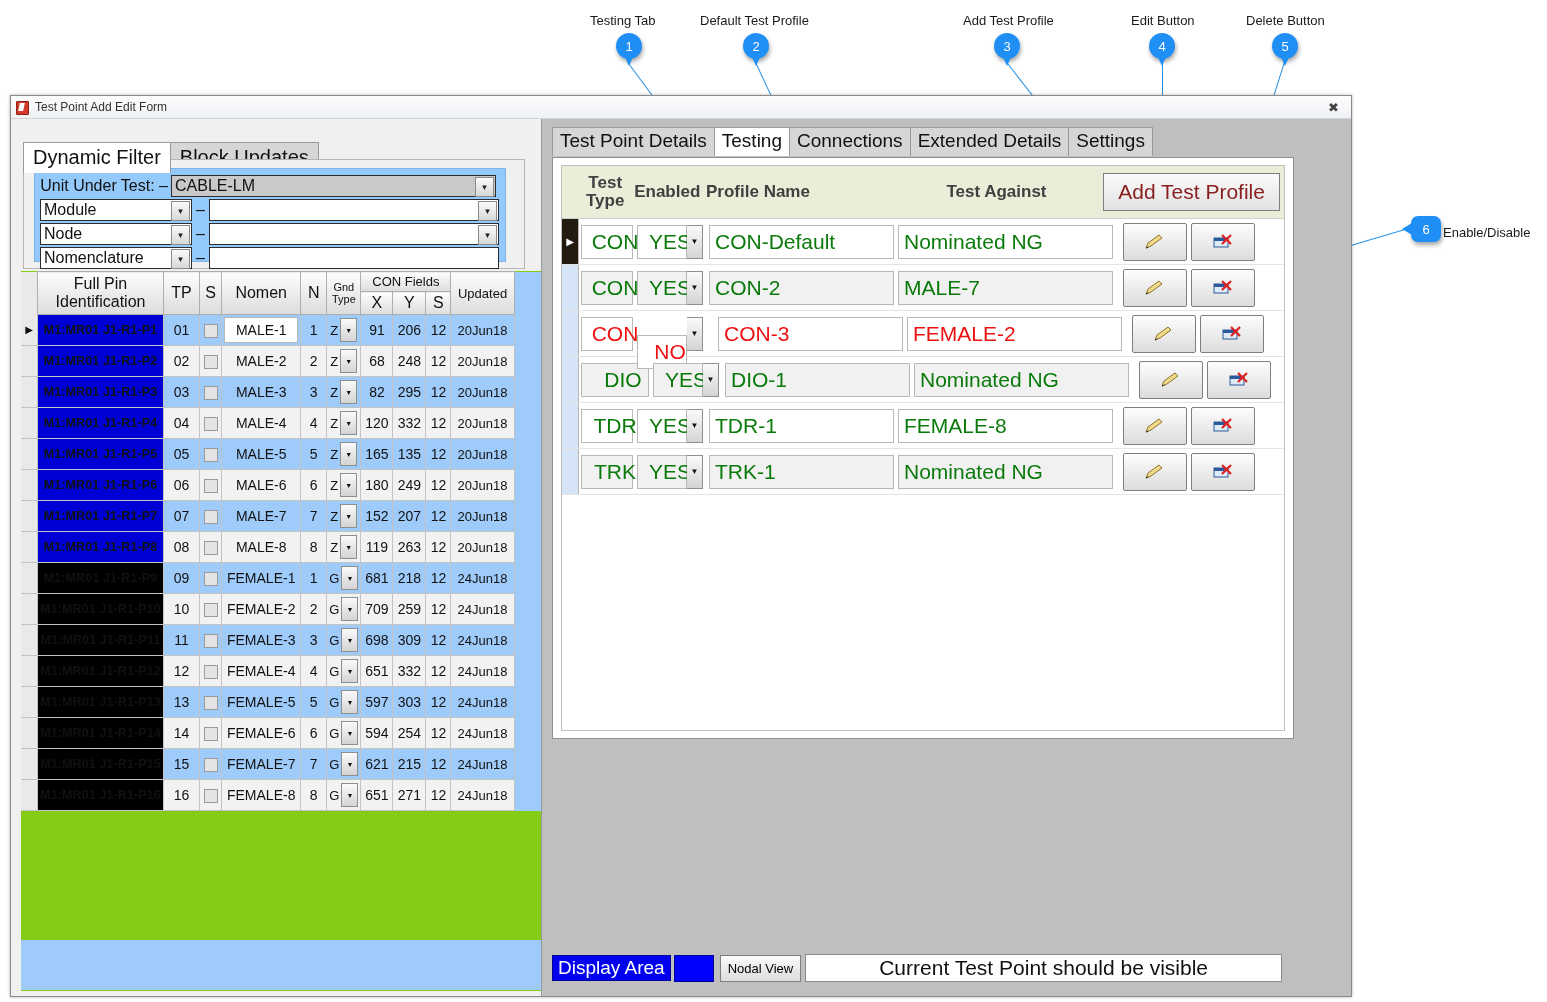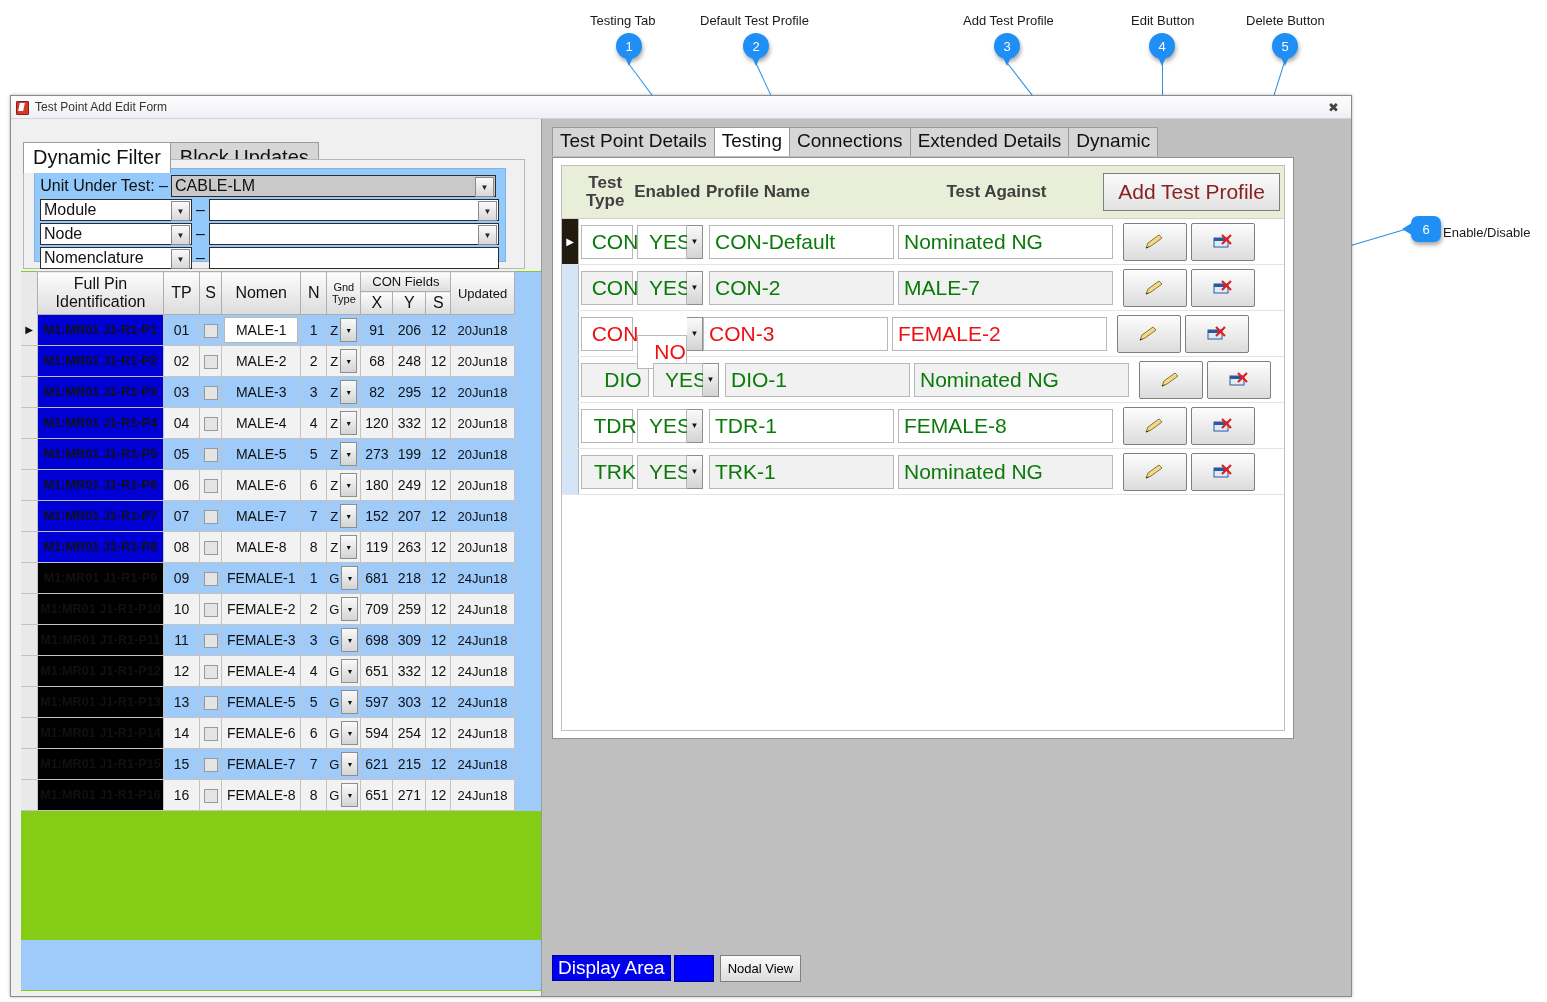--- a/index.html
+++ b/index.html
@@ -393,22 +393,22 @@
                 <td>
                   <span class="cellbox" style="background: transparent; border: none;">MALE-5</span>
                 </td>
                 <td style="font-size: 14px;">5</td>
                 <td>
                   <span class="gnd">
                     <span class="g">Z</span>
                     <span class="gndbtn">▼</span>
                   </span>
                 </td>
-                <td style="font-size: 14px;">273</td>
-                <td style="font-size: 14px;">199</td>
+                <td style="font-size: 14px;">165</td>
+                <td style="font-size: 14px;">135</td>
                 <td style="font-size: 14px;">12</td>
                 <td style="font-size: 13px;">20Jun18</td>
                 <td style="background: rgb(158, 203, 250); border: none;"></td>
               </tr>
               <tr class="norm">
                 <td class="sel"></td>
                 <td class="pin">M1:MR01  J1-R1-P6</td>
                 <td style="font-size: 14px;">06</td>
                 <td><span class="chk"></span></td>
                 <td>
@@ -644,21 +644,21 @@
 
     </div>
 
     <div id="right-panel">
 
       <div class="rtabstrip">
         <div class="rtab">Test Point Details</div>
         <div class="rtab active">Testing</div>
         <div class="rtab">Connections</div>
         <div class="rtab">Extended Details</div>
-        <div class="rtab">Dynamic</div>
+        <div class="rtab">Settings</div>
       </div>
 
       <div id="tp-panel">
         <div id="tp-inner">
 
           <div id="tp-head">
             <div style="width:16px;"></div>
             <div class="th" style="width:55px;">
               <div>Test</div>
               <div>Type</div>
@@ -718,21 +718,21 @@
                   </svg>
                 </div>
               </div>
               <div class="prow">
                 <div class="rsel"></div>
                 <div class="pcell center red white" style="width: 52px;">CON</div>
                 <div class="enabled-cell">
                   <div class="pcell center red white" style="width: 50px; margin-right: 0px; margin-top: 36px;">NO</div>
                   <div class="dd">▼</div>
                 </div>
-                <div class="pcell red white" style="width: 185px; margin-left: 0;">CON-3</div>
+                <div class="pcell red white" style="width: 185px; margin-left: 15px;">CON-3</div>
                 <div class="pcell red white" style="width: 215px;">FEMALE-2</div>
                 <div class="iconbtn" style="margin-left: 8px;">
                   <svg width="26" height="20" viewBox="0 0 26 20">
                     <path d="M4 16 L6 11 L17 3 L20 6 L9 14 Z" fill="#f2d98a" stroke="#8a7430" stroke-width="1"></path>
                     <path d="M17 3 L20 6" stroke="#8a7430"></path>
                     <path d="M4 16 L6.5 15" stroke="#333"></path>
                   </svg>
                 </div>
                 <div class="iconbtn">
                   <svg width="26" height="20" viewBox="0 0 26 20">
@@ -815,17 +815,18 @@
                 </div>
               </div>
             </div>
         </div>
       </div>
 
       <div id="statusbar">
         <span id="display-area-lbl">Display Area</span>
         <span id="blue-swatch"></span>
         <span id="nodal-btn">Nodal View</span>
+        <span id="status-msg">Current Test Point should be visible</span>
       </div>
 
     </div>
   </div>
 </div>
 
 </body></html>

